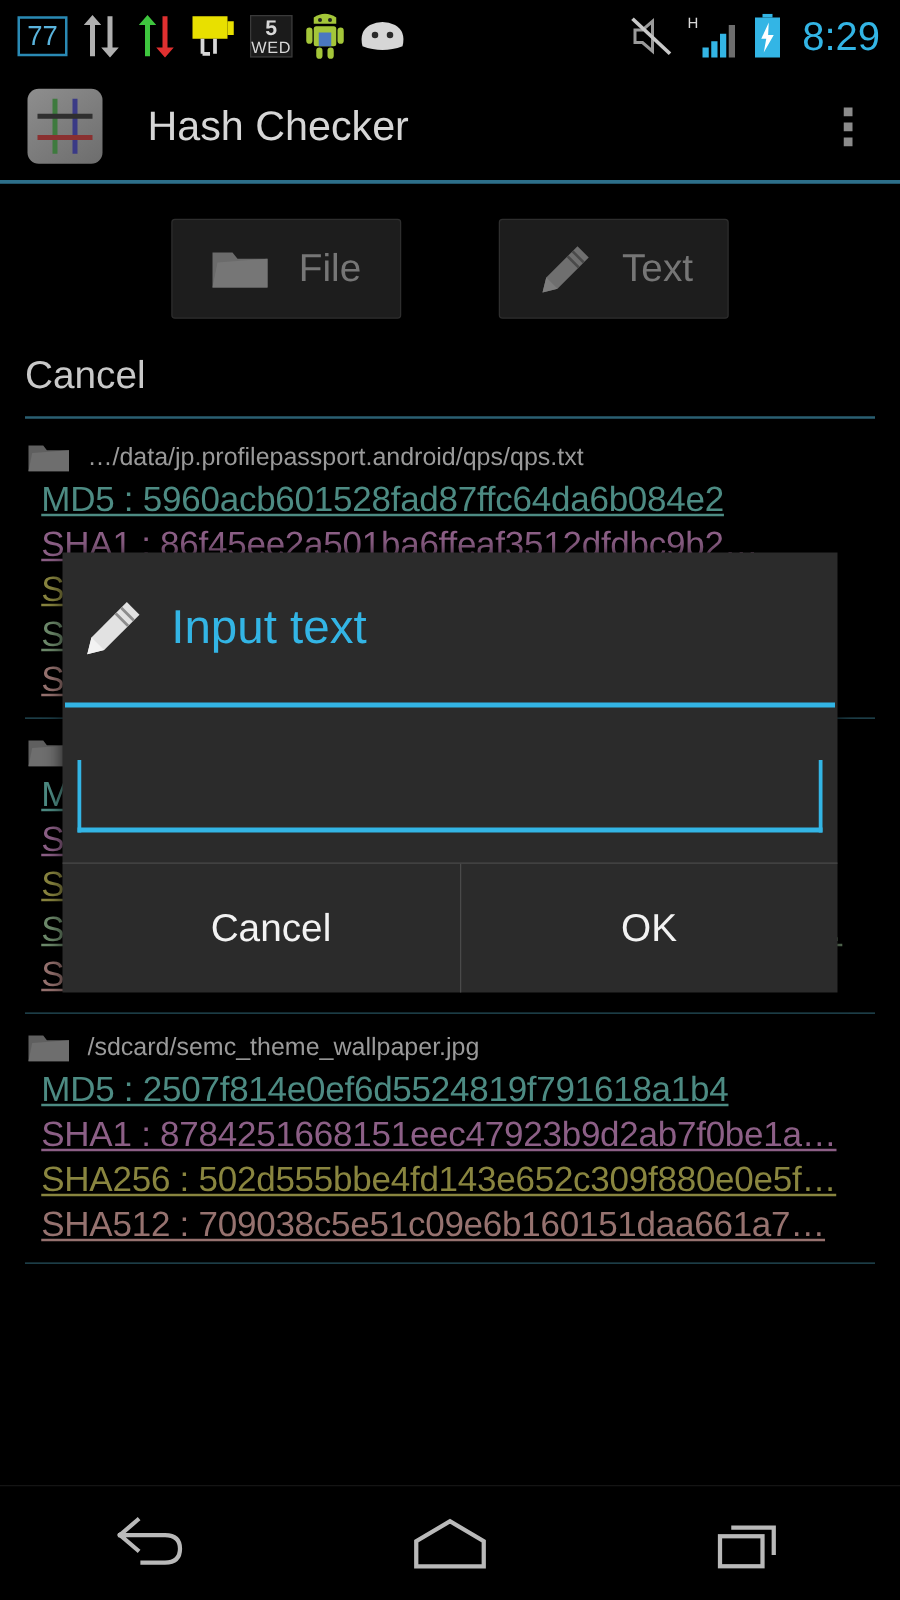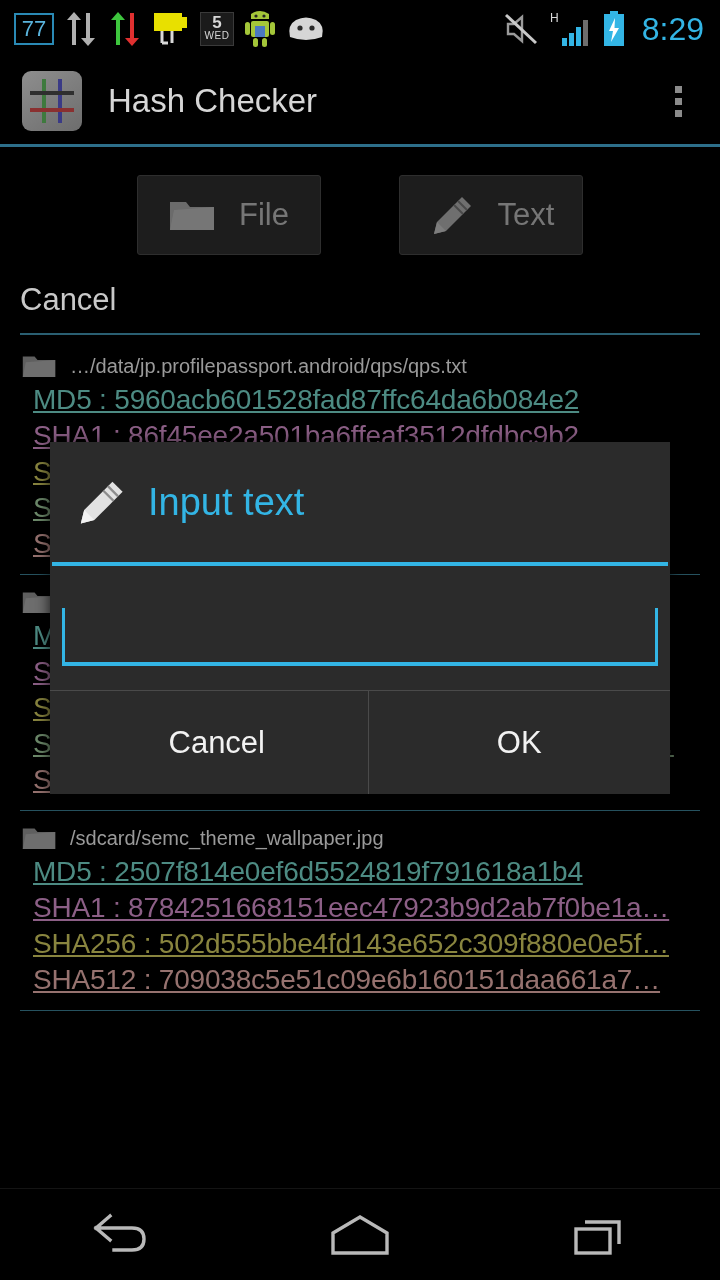--- a/index.html
+++ b/index.html
@@ -52,40 +52,40 @@
   .calbox {
     width: 34px; height: 34px;
     background: #1b1b1b;
     border: 1px solid #3a3a3a;
     color: #d8d8d8;
     text-align: center;
     line-height: 1;
     padding-top: 1px;
   }
   .calbox .cd { font-size: 17px; font-weight: bold; display:block; }
-  .calbox .cw { font-size: 10px; display:block; letter-spacing:.5px; }
+  .calbox .cw { font-size: 13px; display:block; letter-spacing:.5px; }
 
   
   #actionbar {
     position: absolute; top: 58px; left: 0;
     width: 720px; height: 86px;
     background: #000;
     display: flex; align-items: center;
   }
   #app-icon {
     width: 60px; height: 60px;
     margin-left: 22px;
     border-radius: 9px;
     background: linear-gradient(145deg,#8e8e8e,#6d6d6d);
     position: relative; overflow: hidden;
   }
   #app-title {
     color: #d6d6d6;
     font-size: 33px;
-    margin-left: 26px;
+    margin-left: 36px;
     font-weight: normal;
   }
   #overflow-btn {
     margin-left: auto; margin-right: 26px;
     display: flex; flex-direction: column; gap: 5px;
     padding: 10px 12px; cursor: pointer;
   }
   #overflow-btn i {
     display: block; width: 7px; height: 7px;
     background: #8b8b8b;
@@ -163,21 +163,21 @@
     position: absolute;
     left: 50px; top: 442px;
     width: 620px; height: 352px;
     background: #2b2b2b;
     box-shadow: 0 2px 14px rgba(0,0,0,.85);
     z-index: 50;
   }
   #dlg-header {
     height: 120px;
     display: flex; align-items: center;
-    padding-left: 24px; gap: 22px;
+    padding-left: 13px; gap: 22px;
   }
   #dlg-title {
     color: #33b5e5; font-size: 38px;
   }
   #dlg-topline {
     height: 4px; background: #33b5e5;
     margin: 0 2px;
   }
   #dlg-body {
     height: 152px;

